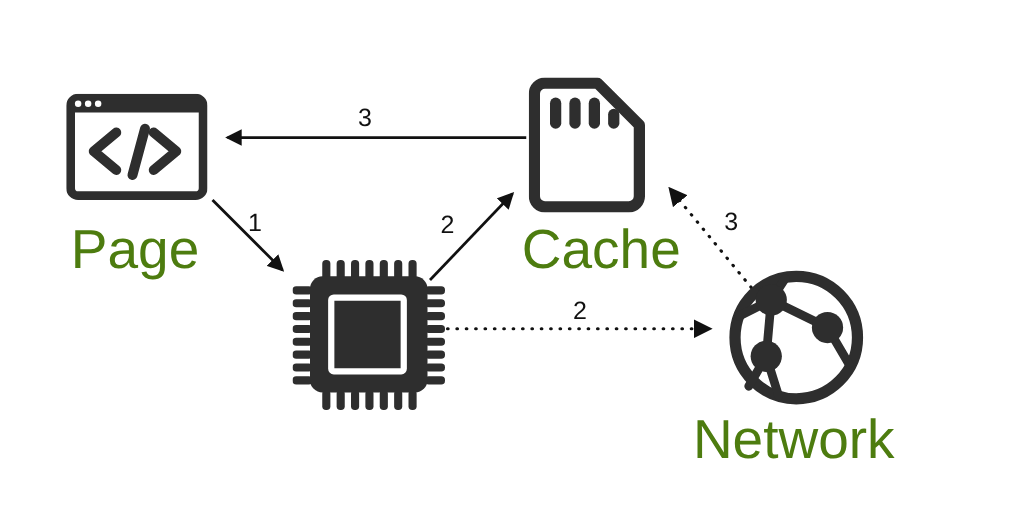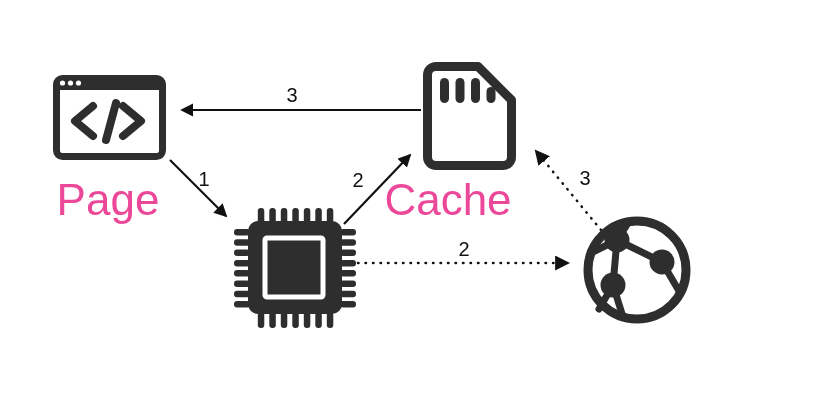--- a/index.html
+++ b/index.html
@@ -4,21 +4,21 @@
 <style>
   html,body{margin:0;padding:0;background:#ffffff;}
   .canvas{
     position:relative;width:827px;height:413px;background:#ffffff;
     font-family:"Liberation Sans", sans-serif;overflow:hidden;
   }
   .arrow-layer{position:absolute;left:0;top:0;width:827px;height:413px;}
   .icon{position:absolute;}
   .node-label{
     position:absolute;transform:translateX(-50%);
-    font-size:44px;line-height:1;color:#ec4899;white-space:nowrap;
+    font-size:44px;line-height:1;color:#4d7c0f;white-space:nowrap;
   }
   .edge-num{
     position:absolute;transform:translate(-50%,-50%);
     font-size:20px;line-height:1;color:#111111;
   }
 </style>
 </head>
 <body>
 
 <div class="canvas">
@@ -108,21 +108,22 @@
       <line x1="30" y1="69" x2="40" y2="101"></line>
     </g>
     <g fill="#2e2e2e">
       <circle cx="34" cy="24" r="12.5"></circle>
       <circle cx="79" cy="46" r="12.5"></circle>
       <circle cx="30" cy="69" r="12.5"></circle>
     </g>
   </svg>
 
   <div class="node-label" style="left:108px;top:178px">Page</div>
-  <div class="node-label" style="left:448px;top:178px">Cache</div>
+  <div class="node-label" style="left:481px;top:178px">Cache</div>
+  <div class="node-label" style="left:635px;top:330px">Network</div>
 
   <div class="edge-num" style="left:204px;top:179px">1</div>
   <div class="edge-num" style="left:358px;top:180px">2</div>
   <div class="edge-num" style="left:292px;top:95px">3</div>
   <div class="edge-num" style="left:464px;top:249px">2</div>
   <div class="edge-num" style="left:585px;top:178px">3</div>
 
 </div>
 
 </body></html>

